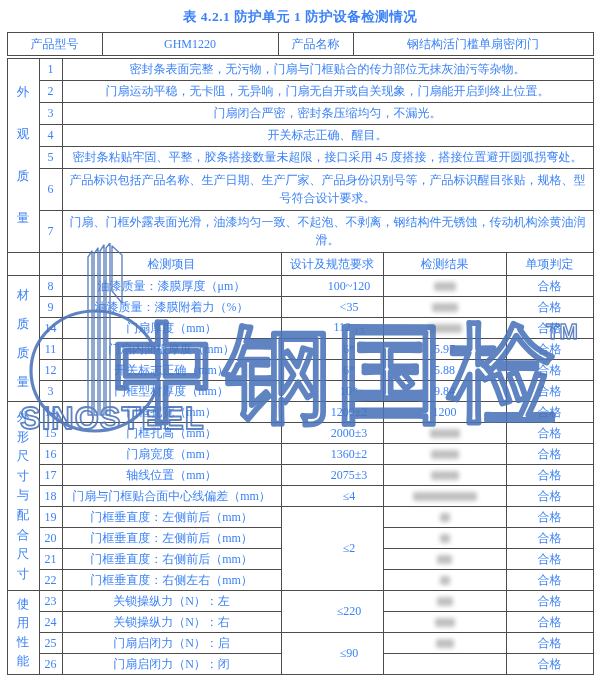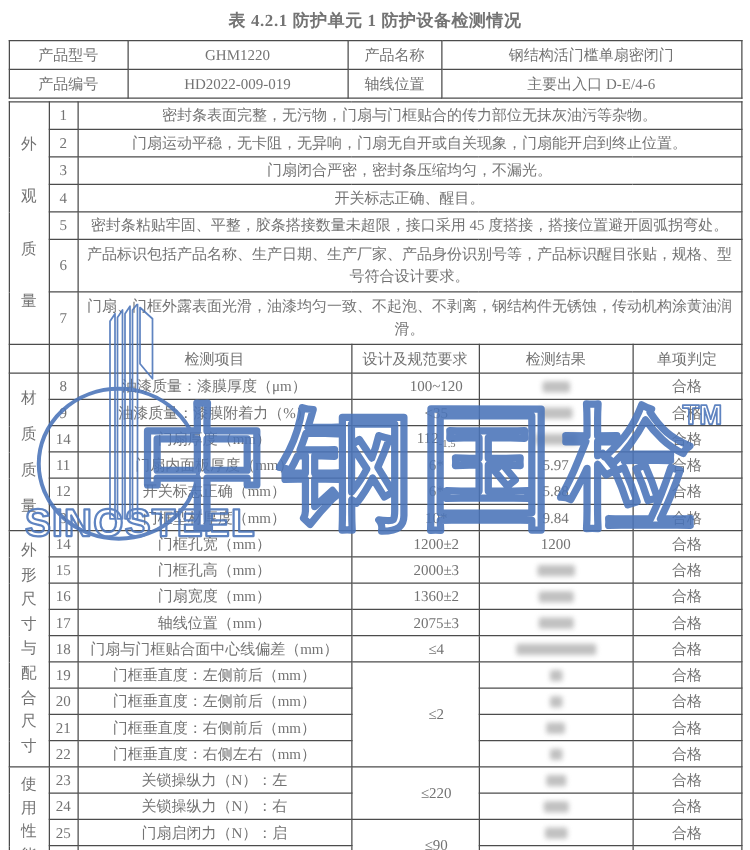--- a/index.html
+++ b/index.html
@@ -1,18 +1,18 @@
 <!DOCTYPE html>
 <html><head>
 <meta charset="utf-8">
 <style>
   html,body{margin:0;padding:0;background:#fff;}
   .page{
     position:relative;width:600px;height:680px;background:#fff;overflow:hidden;
-    font-family:"Liberation Serif","DejaVu Serif",serif;color:#737373;
+    font-family:"Liberation Serif","DejaVu Serif",serif;color:#3b82f6;
   }
   .doc-title{
     text-align:center;font-size:13.5px;font-weight:bold;letter-spacing:.5px;
     padding:8px 0 6px 0;
   }
   table{border-collapse:collapse;table-layout:fixed;width:586px;margin:0 auto;}
   td{border:1px solid #4c4c4c;font-size:12px;padding:0 2px;text-align:center;
      vertical-align:middle;overflow:hidden;}
   .info-table td{height:22px;}
   .main-table{margin-top:0px;}
@@ -45,26 +45,20 @@
         <col style="width:75px">
         <col style="width:240px">
       </colgroup>
     <tbody>
       <tr>
         <td>产品型号</td>
         <td>GHM1220</td>
         <td>产品名称</td>
         <td>钢结构活门槛单扇密闭门</td>
       </tr>
-      <tr>
-        <td>产品编号</td>
-        <td>HD2022-009-019</td>
-        <td>轴线位置</td>
-        <td>主要出入口 D-E/4-6</td>
-      </tr>
     </tbody>
   </table>
 
   <table class="main-table" style="margin-top:2px;">
     <colgroup>
       <col style="width:32px">
         <col style="width:23px">
         <col style="width:219px">
       <col style="width:102px">
         <col style="width:123px">

